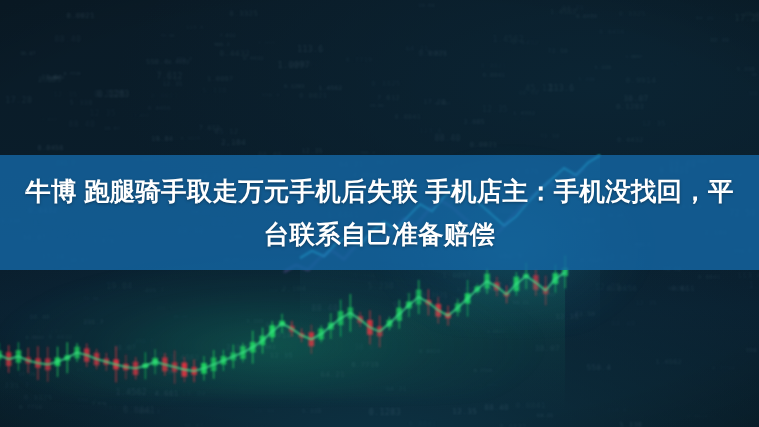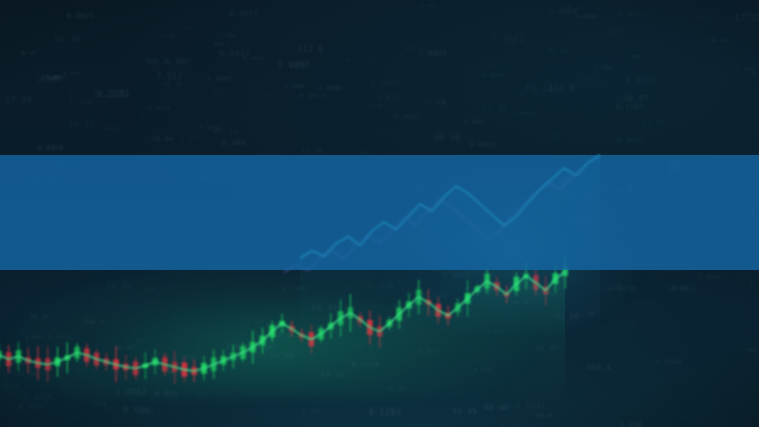--- a/index.html
+++ b/index.html
@@ -479,16 +479,18 @@
 
     <path id="cyanArea" fill="url(#cyanFill)" opacity=".6" d="M300.0 258.0 L312.0 250.8 L324.0 256.2 L336.0 243.6 L348.0 236.4 L360.0 245.4 L372.0 231.0 L384.0 222.0 L396.0 229.2 L408.0 216.6 L420.0 204.0 L432.0 211.2 L444.0 196.8 L456.0 186.0 L468.0 193.2 L480.0 204.0 L492.0 214.8 L504.0 225.6 L516.0 216.6 L528.0 202.2 L540.0 189.6 L552.0 178.8 L564.0 168.0 L576.0 175.2 L588.0 162.6 L600.0 155.4 L600 345 L300 345 Z"></path>
     <path id="cyanLine" fill="none" stroke="#2fd9dd" stroke-width="2.1" opacity=".95" filter="url(#soft)" d="M300.0 258.0 L312.0 250.8 L324.0 256.2 L336.0 243.6 L348.0 236.4 L360.0 245.4 L372.0 231.0 L384.0 222.0 L396.0 229.2 L408.0 216.6 L420.0 204.0 L432.0 211.2 L444.0 196.8 L456.0 186.0 L468.0 193.2 L480.0 204.0 L492.0 214.8 L504.0 225.6 L516.0 216.6 L528.0 202.2 L540.0 189.6 L552.0 178.8 L564.0 168.0 L576.0 175.2 L588.0 162.6 L600.0 155.4"></path>
     <path id="violetLine" fill="none" stroke="#9b6fe0" stroke-width="1.5" opacity=".5" filter="url(#soft2)" d="M284.0 272.0 L296.0 264.8 L308.0 270.2 L320.0 257.6 L332.0 250.4 L344.0 259.4 L356.0 245.0 L368.0 236.0 L380.0 243.2 L392.0 230.6 L404.0 218.0 L416.0 225.2 L428.0 210.8 L440.0 200.0 L452.0 207.2 L464.0 218.0 L476.0 228.8 L488.0 239.6 L500.0 230.6 L512.0 216.2 L524.0 203.6 L536.0 192.8 L548.0 182.0 L560.0 189.2 L572.0 176.6 L584.0 169.4"></path>
   </svg>
 
   <div class="vignette"></div>
 
   <div class="banner">
     <div class="headline">
+      <span class="hl-line1">牛博 跑腿骑手取走万元手机后失联 手机店主：手机没找回，平</span>
+      <span class="hl-line2">台联系自己准备赔偿</span>
     </div>
   </div>
 
 </div>
 
 </body></html>

